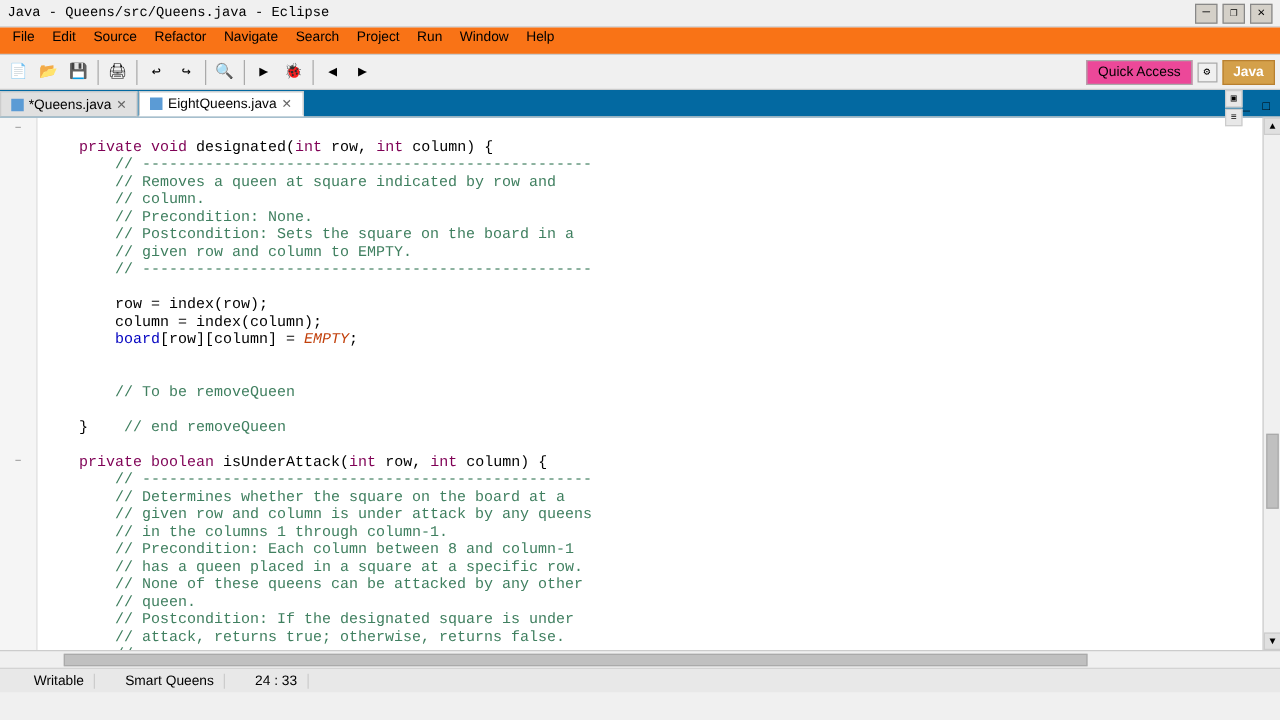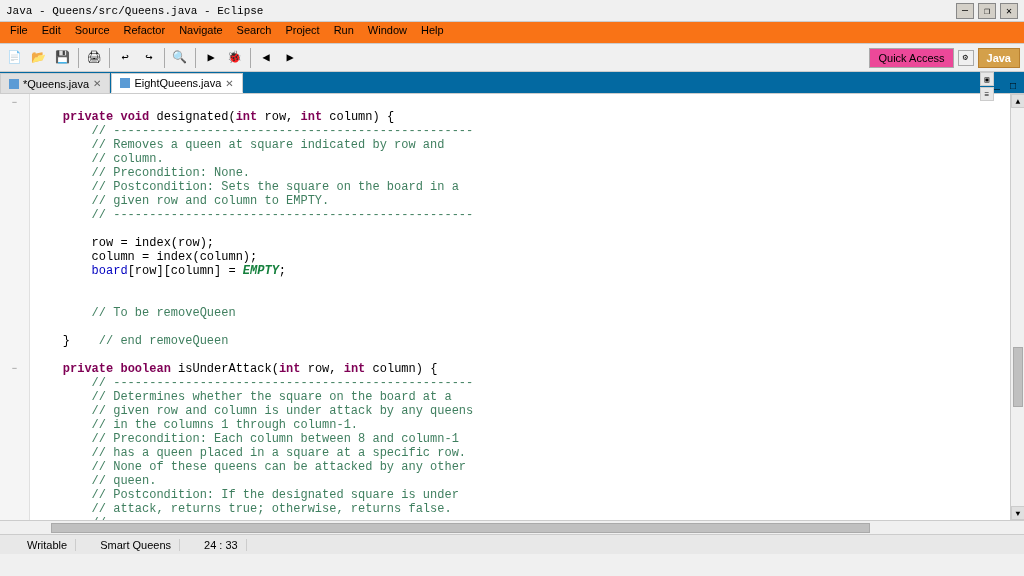--- a/index.html
+++ b/index.html
@@ -187,23 +187,23 @@
       font-size: 11px;
       font-family: Liberation Sans, sans-serif;
       gap: 16px;
     }
     .status-section {
       padding: 0 8px;
       border-right: 1px solid #ccc;
     }
 
     
-    .kw { color: #7f0055; font-weight: bold; }
+    .kw { color: #7f0055; font-weight: normal; }
     .comment { color: #3f7f5f; }
-    .italic-kw { color: #15803d; font-weight: bold; font-style: italic; }
+    .italic-kw { color: #c2410c; font-weight: normal; font-style: italic; }
     .field { color: #0000c0; font-weight: normal; }
     .method { color: #000; }
 
     
     #scrollbar-h {
       height: 14px;
       background: #f0f0f0;
       border-top: 1px solid #ccc;
       position: relative;
     }

